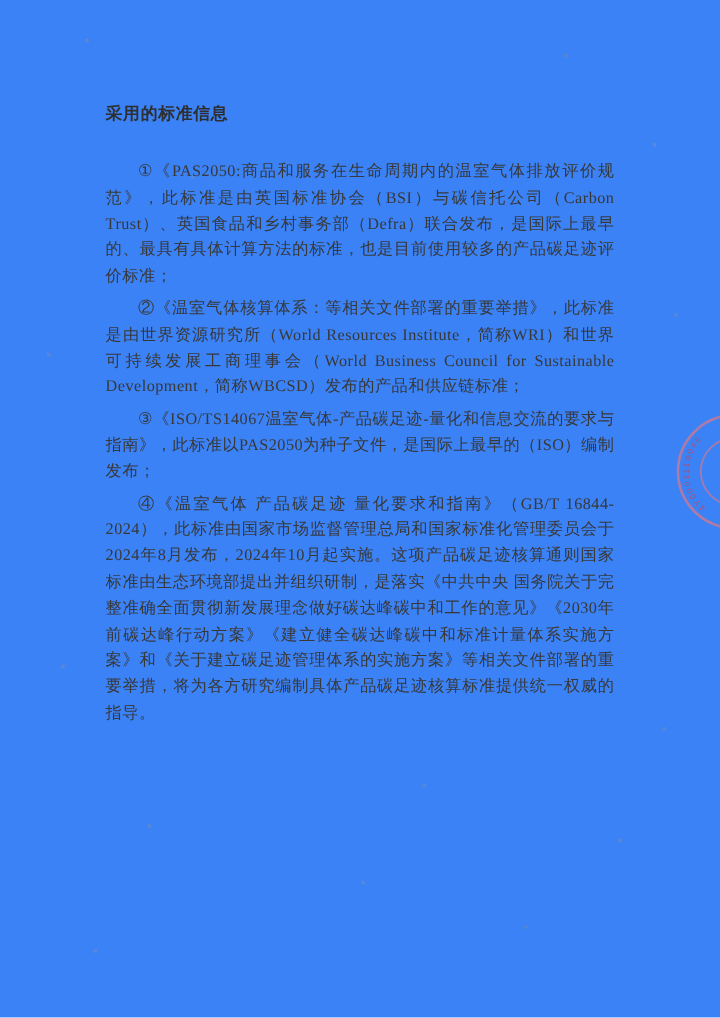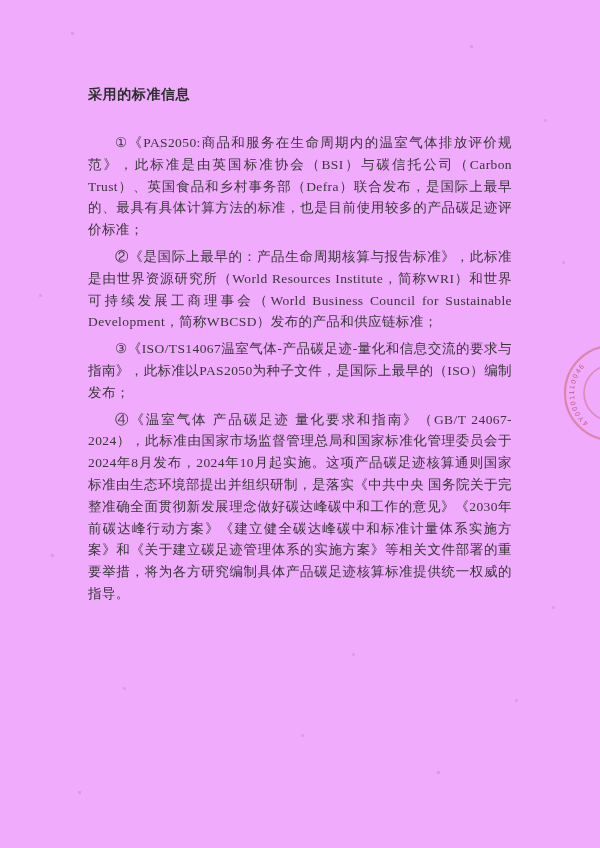--- a/index.html
+++ b/index.html
@@ -4,21 +4,21 @@
 <style>
   html, body {
     margin: 0;
     padding: 0;
     background: #ffffff;
   }
   #page {
     position: relative;
     width: 600px;
     height: 848px;
-    background: #f0abfc;
+    background: #3b82f6;
     overflow: hidden;
     font-family: "Liberation Serif", "DejaVu Serif", serif;
     color: #343434;
   }
   
   #noise {
     position: absolute;
     top: 0; left: 0;
     width: 1px; height: 1px;
     background: transparent;
@@ -80,25 +80,25 @@
 
 <div id="page">
 
   <div id="noise"></div>
 
   <div id="content">
     <h1 id="doc-title">采用的标准信息</h1>
 
     <p class="para">①《PAS2050:商品和服务在生命周期内的温室气体排放评价规范》，此标准是由英国标准协会（BSI）与碳信托公司（Carbon Trust）、英国食品和乡村事务部（Defra）联合发布，是国际上最早的、最具有具体计算方法的标准，也是目前使用较多的产品碳足迹评价标准；</p>
 
-    <p class="para">②《是国际上最早的：产品生命周期核算与报告标准》，此标准是由世界资源研究所（World Resources Institute，简称WRI）和世界可持续发展工商理事会（World Business Council for Sustainable Development，简称WBCSD）发布的产品和供应链标准；</p>
+    <p class="para">②《温室气体核算体系：等相关文件部署的重要举措》，此标准是由世界资源研究所（World Resources Institute，简称WRI）和世界可持续发展工商理事会（World Business Council for Sustainable Development，简称WBCSD）发布的产品和供应链标准；</p>
 
     <p class="para">③《ISO/TS14067温室气体-产品碳足迹-量化和信息交流的要求与指南》，此标准以PAS2050为种子文件，是国际上最早的（ISO）编制发布；</p>
 
-    <p class="para">④《温室气体 产品碳足迹 量化要求和指南》（GB/T 24067-2024），此标准由国家市场监督管理总局和国家标准化管理委员会于2024年8月发布，2024年10月起实施。这项产品碳足迹核算通则国家标准由生态环境部提出并组织研制，是落实《中共中央 国务院关于完整准确全面贯彻新发展理念做好碳达峰碳中和工作的意见》《2030年前碳达峰行动方案》《建立健全碳达峰碳中和标准计量体系实施方案》和《关于建立碳足迹管理体系的实施方案》等相关文件部署的重要举措，将为各方研究编制具体产品碳足迹核算标准提供统一权威的指导。</p>
+    <p class="para">④《温室气体 产品碳足迹 量化要求和指南》（GB/T 16844-2024），此标准由国家市场监督管理总局和国家标准化管理委员会于2024年8月发布，2024年10月起实施。这项产品碳足迹核算通则国家标准由生态环境部提出并组织研制，是落实《中共中央 国务院关于完整准确全面贯彻新发展理念做好碳达峰碳中和工作的意见》《2030年前碳达峰行动方案》《建立健全碳达峰碳中和标准计量体系实施方案》和《关于建立碳足迹管理体系的实施方案》等相关文件部署的重要举措，将为各方研究编制具体产品碳足迹核算标准提供统一权威的指导。</p>
   </div>
 
   <svg id="stamp-svg" viewBox="552 342 48 104" xmlns="http://www.w3.org/2000/svg">
     <defs>
       <path id="stampArc" d="M 590 424 A 38 38 0 0 1 590 362" fill="none"></path>
     </defs>
     <circle cx="612" cy="393" r="47" fill="none" stroke-width="2.2" opacity="0.75" stroke="#d4788c"></circle>
     <circle cx="612" cy="393" r="28" fill="none" stroke-width="1.6" opacity="0.65" stroke="#d4788c"></circle>
     <text fill="#bb4a63">
       <textPath href="#stampArc" startOffset="2">4Y0001110046</textPath>

